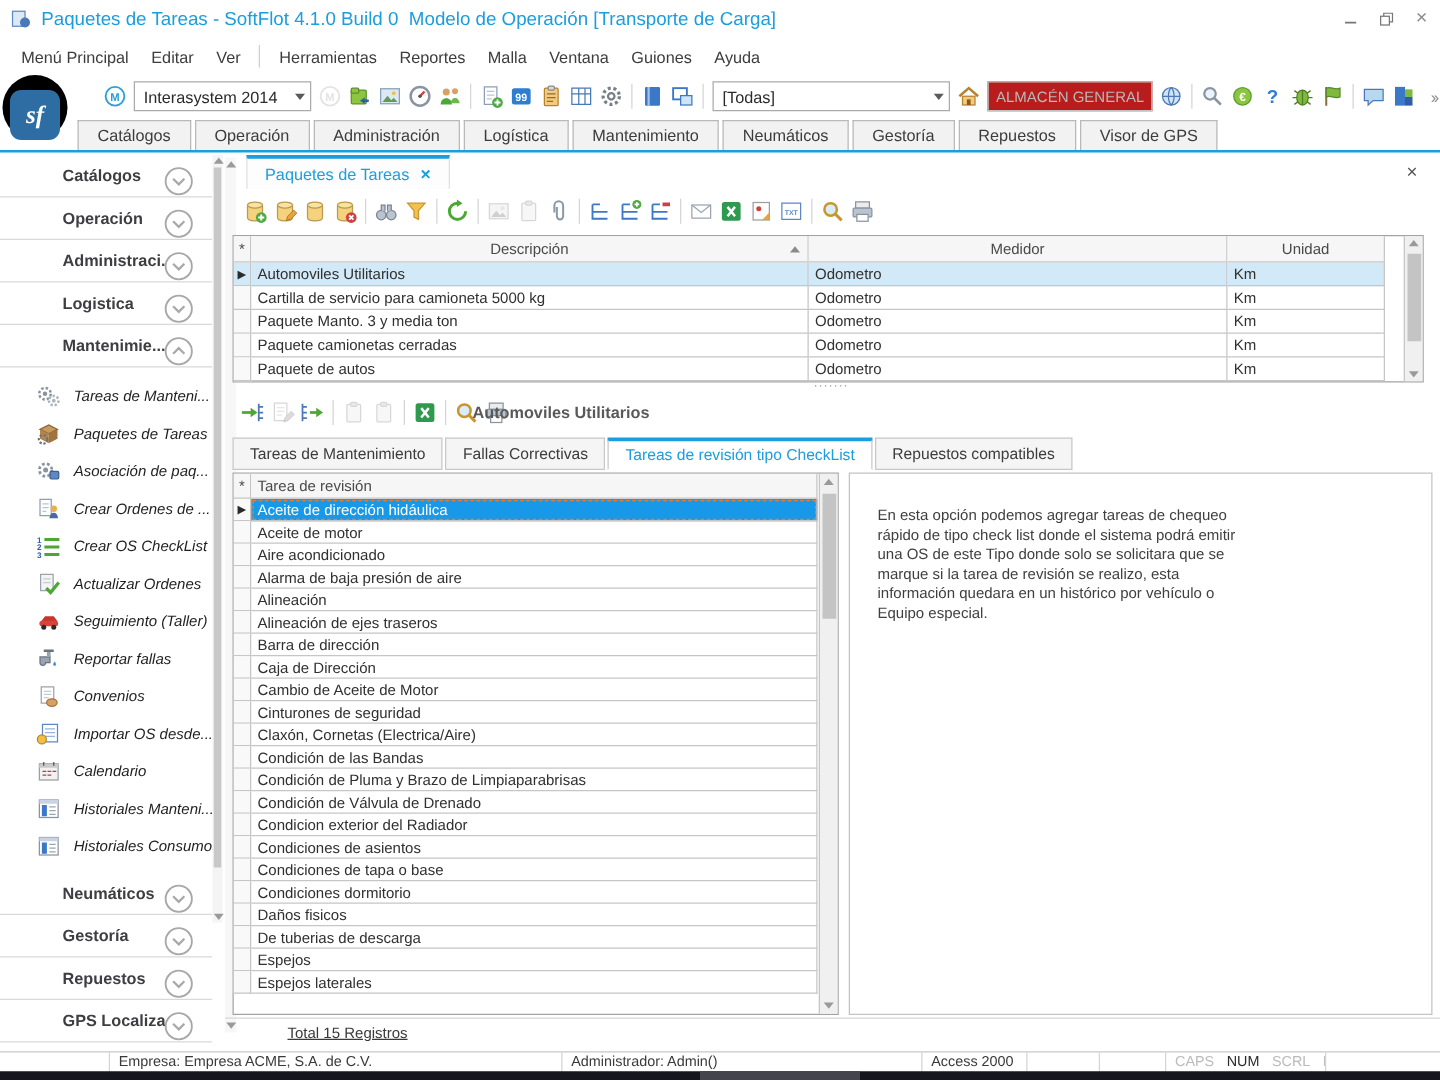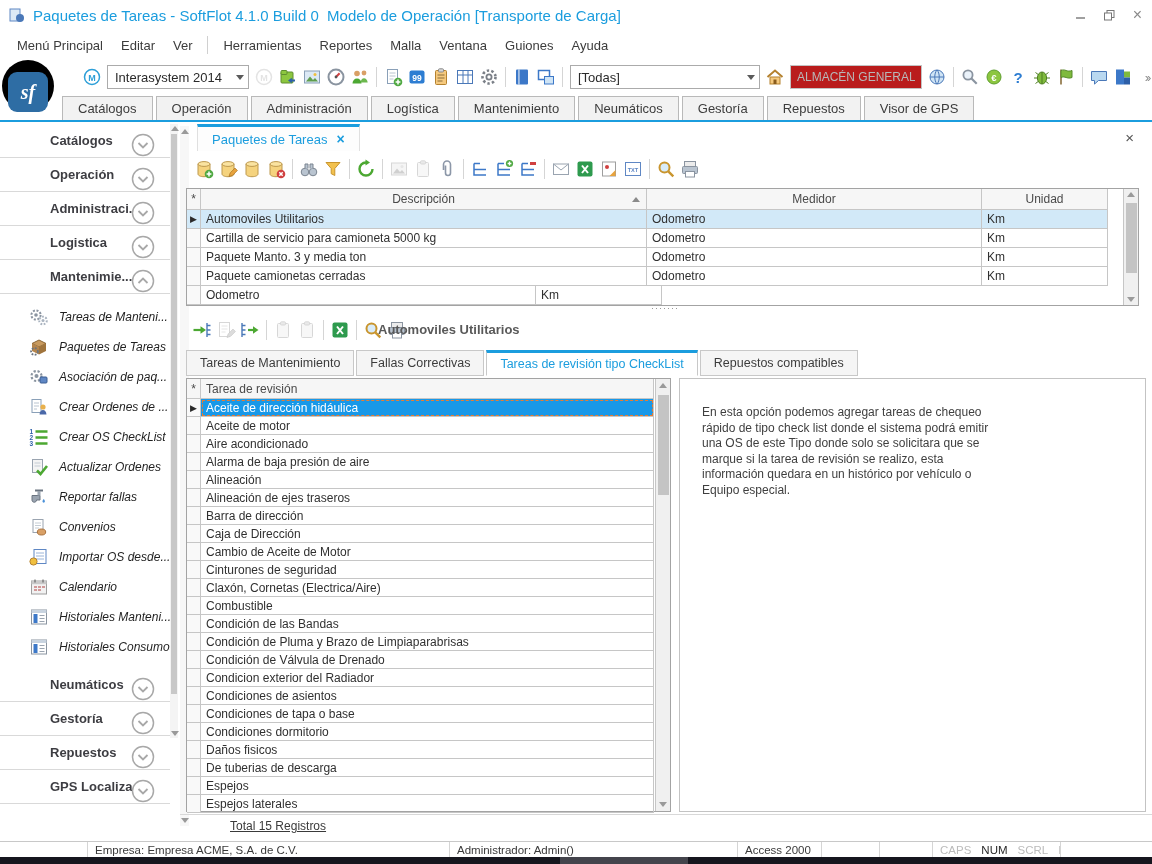--- a/index.html
+++ b/index.html
@@ -432,20 +432,31 @@
               <rect x="3.5" y="2.5" width="10" height="13" fill="#f4f4f4" stroke="#9aa4b0"></rect>
               <path d="M5.5 6h6M5.5 9h6" stroke="#c4ccd4"></path>
               <path d="M8 13.5l3.5 3.5 6.5-8" stroke="#4ca832" stroke-width="2.6" fill="none"></path>
             </svg>
           </span>
           <span class="item-label">Actualizar Ordenes</span>
         </div>
         <div class="side-item">
           <span class="icon">
             <svg width="20" height="20" viewBox="0 0 20 20">
+              <path d="M4 10l3-4h7l3 4z" fill="#c8352c"></path>
+              <rect x="2.5" y="9.5" width="15" height="4.5" rx="2" fill="#d84438"></rect>
+              <circle cx="6" cy="14.8" r="2" fill="#2a2a2a"></circle>
+              <circle cx="14" cy="14.8" r="2" fill="#2a2a2a"></circle>
+            </svg>
+          </span>
+          <span class="item-label">Seguimiento (Taller)</span>
+        </div>
+        <div class="side-item">
+          <span class="icon">
+            <svg width="20" height="20" viewBox="0 0 20 20">
               <path d="M3 8.5h8v4.5H7.5c0 3-4.5 3-4.5 0z" fill="#9aa4b0" stroke="#6a7480"></path>
               <rect x="8.5" y="4.5" width="3" height="4" fill="#9aa4b0"></rect>
               <path d="M6 3.5h8" stroke="#6a7480" stroke-width="2"></path>
               <path d="M13.5 14.5c0 1.5 2.4 1.5 2.4 0c0-1-1.2-2.4-1.2-2.4s-1.2 1.4-1.2 2.4z" fill="#4a90d8"></path>
             </svg>
           </span>
           <span class="item-label">Reportar fallas</span>
         </div>
         <div class="side-item">
           <span class="icon">
@@ -716,20 +727,21 @@
           <div class="g-cell" style="width: 126px;">Km</div>
         </div>
         <div class="g-row" style="height: 19px;">
           <div class="g-cell g-marker" style="width: 14px;"></div>
           <div class="g-cell" style="width: 446px;">Paquete camionetas cerradas</div>
           <div class="g-cell" style="width: 335px;">Odometro</div>
           <div class="g-cell" style="width: 126px;">Km</div>
         </div>
         <div class="g-row" style="height: 19px;">
           <div class="g-cell g-marker" style="width: 14px;"></div>
+          <div class="g-cell" style="width: 446px;">Paquete de autos</div>
           <div class="g-cell" style="width: 335px;">Odometro</div>
           <div class="g-cell" style="width: 126px;">Km</div>
         </div>
         <div class="vscroll" style="height: 116px;">
           <span class="tri-up" style="top:3px;left:3px"></span>
           <div class="thumb" style="top:14px;height:70px"></div>
           <span class="tri-dn" style="bottom:3px;left:3px"></span>
         </div>
       </div>
     <div id="splitter-dots">·······</div>
@@ -843,24 +855,20 @@
           <div class="g-cell g-marker" style="width: 14px;"></div>
           <div class="g-cell" style="width: 453px;">Cambio de Aceite de Motor</div>
         </div>
         <div class="g-row" style="height: 18px;">
           <div class="g-cell g-marker" style="width: 14px;"></div>
           <div class="g-cell" style="width: 453px;">Cinturones de seguridad</div>
         </div>
         <div class="g-row" style="height: 18px;">
           <div class="g-cell g-marker" style="width: 14px;"></div>
           <div class="g-cell" style="width: 453px;">Claxón, Cornetas (Electrica/Aire)</div>
-        </div>
-        <div class="g-row" style="height: 18px;">
-          <div class="g-cell g-marker" style="width: 14px;"></div>
-          <div class="g-cell" style="width: 453px;">Combustible</div>
         </div>
         <div class="g-row" style="height: 18px;">
           <div class="g-cell g-marker" style="width: 14px;"></div>
           <div class="g-cell" style="width: 453px;">Condición de las Bandas</div>
         </div>
         <div class="g-row" style="height: 18px;">
           <div class="g-cell g-marker" style="width: 14px;"></div>
           <div class="g-cell" style="width: 453px;">Condición de Pluma y Brazo de Limpiaparabrisas</div>
         </div>
         <div class="g-row" style="height: 18px;">

